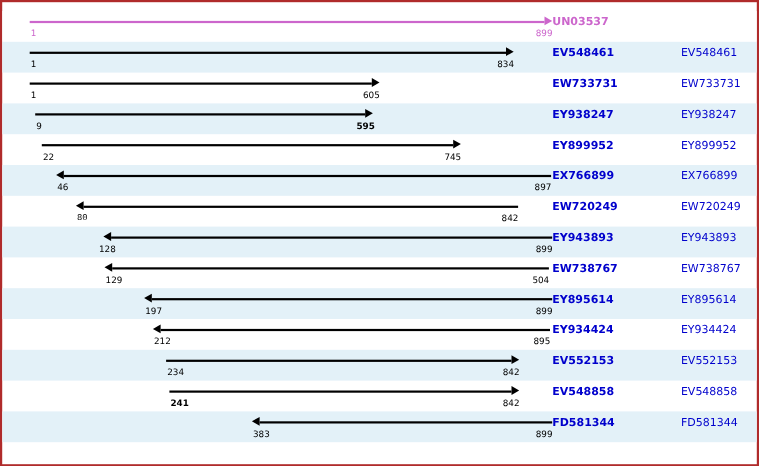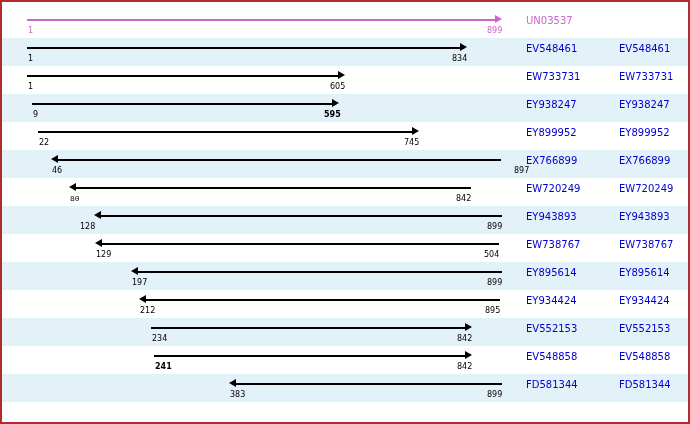--- a/index.html
+++ b/index.html
@@ -85,21 +85,21 @@
   }
   .label {
     position: absolute;
     top: 5px;
     font-size: 10px;
     color: #0000cc;
     white-space: nowrap;
     line-height: 12px;
     font-family: "DejaVu Sans", "Liberation Sans", sans-serif;
   }
-  .label.name-1 { left: 524px; }
+  .label.name-1 { left: 500px; font-weight: bold; }
   .label.name-2 { left: 617px; }
   .row.query .label {
     color: #cc66cc;
   }
 </style>
 </head>
 <body>
 
 <div id="app">
   <div class="rows" id="rows">
@@ -139,36 +139,36 @@
         <div class="arrow-head right" style="left: 410px;"></div>
         <div class="coord start" style="left: 37px;">22</div>
         <div class="coord end" style="left: 402px; text-align: center;">745</div>
         <div class="label name-1">EY899952</div>
         <div class="label name-2">EY899952</div>
       </div>
       <div class="row stripe" style="top: 148px;">
         <div class="bar" style="left: 56px; width: 443px;"></div>
         <div class="arrow-head left" style="left: 49px;"></div>
         <div class="coord start" style="left: 50px;">46</div>
-        <div class="coord end" style="left: 512px;">897</div>
+        <div class="coord end" style="left: 484px;">897</div>
         <div class="label name-1">EX766899</div>
         <div class="label name-2">EX766899</div>
       </div>
       <div class="row plain" style="top: 176px;">
         <div class="bar" style="left: 74px; width: 395px;"></div>
         <div class="arrow-head left" style="left: 67px;"></div>
         <div class="coord start" style="left: 68px; font-family: Liberation Mono, monospace;">80</div>
         <div class="coord end" style="left: 454px;">842</div>
         <div class="label name-1">EW720249</div>
         <div class="label name-2">EW720249</div>
       </div>
       <div class="row stripe" style="top: 204px;">
         <div class="bar" style="left: 99px; width: 401px;"></div>
         <div class="arrow-head left" style="left: 92px;"></div>
-        <div class="coord start" style="left: 78px;">128</div>
+        <div class="coord start" style="left: 88px;">128</div>
         <div class="coord end" style="left: 485px;">899</div>
         <div class="label name-1">EY943893</div>
         <div class="label name-2">EY943893</div>
       </div>
       <div class="row plain" style="top: 232px;">
         <div class="bar" style="left: 100px; width: 397px;"></div>
         <div class="arrow-head left" style="left: 93px;"></div>
         <div class="coord start" style="left: 94px;">129</div>
         <div class="coord end" style="left: 482px;">504</div>
         <div class="label name-1">EW738767</div>

